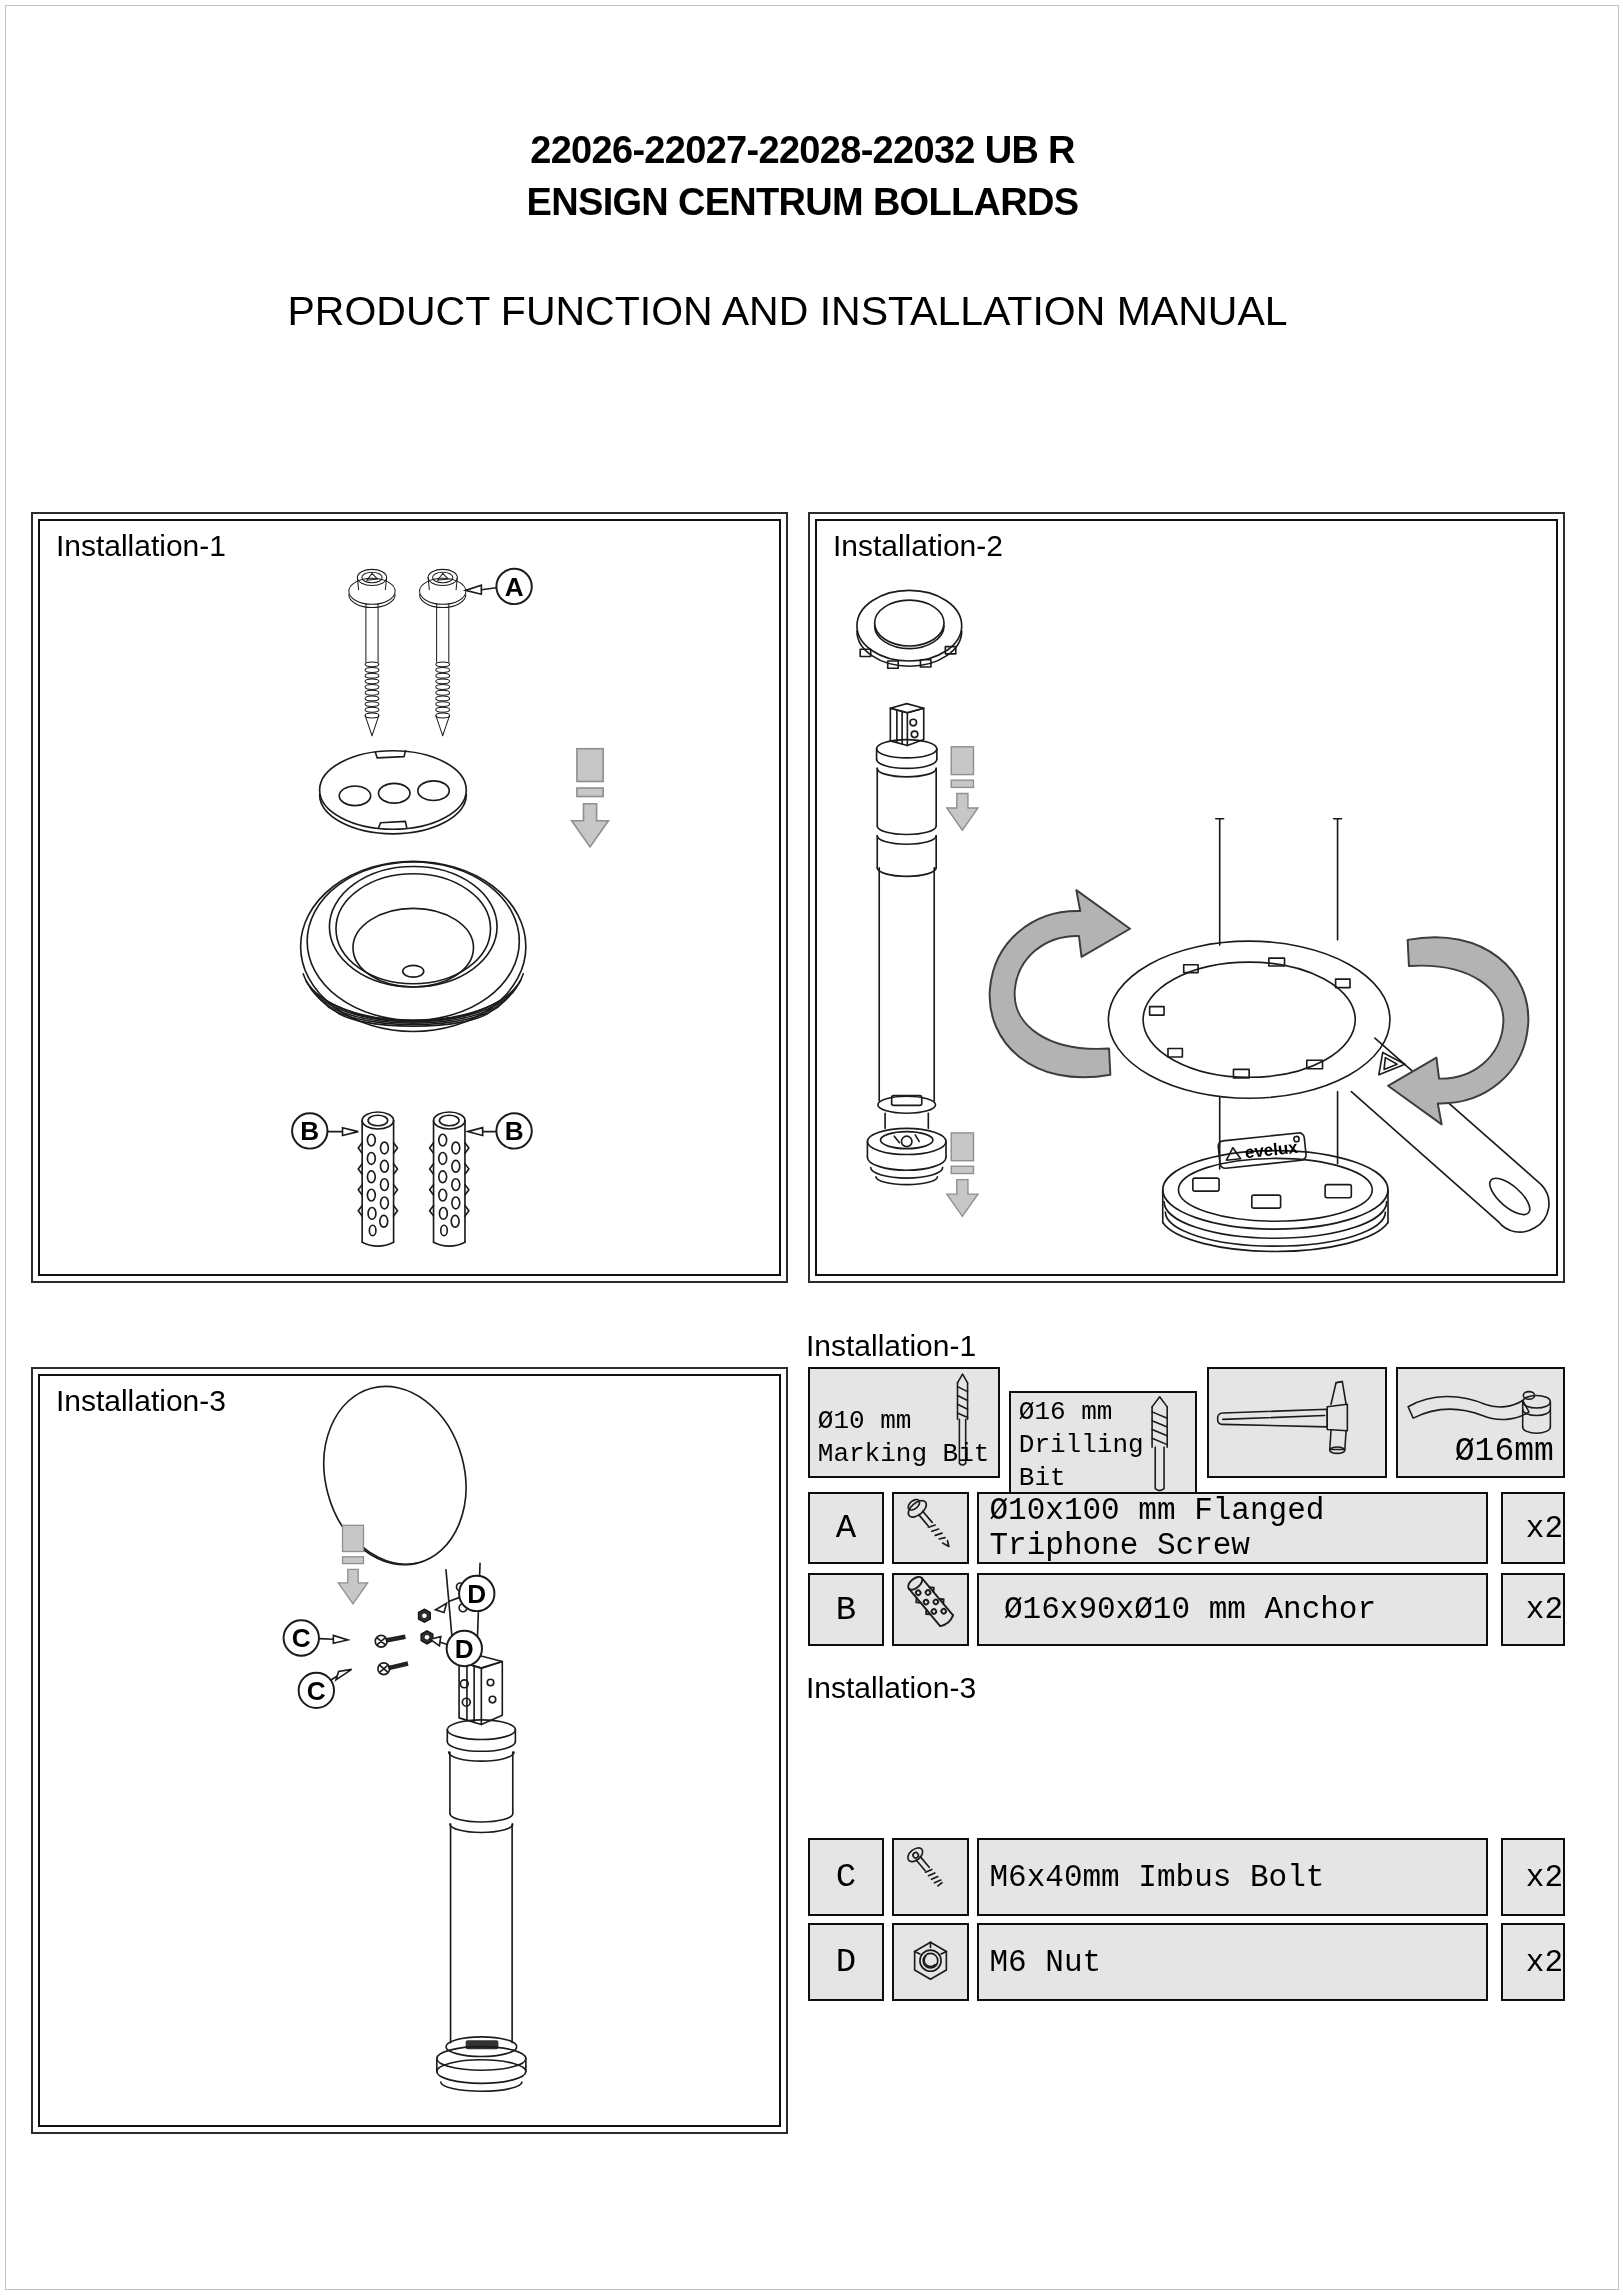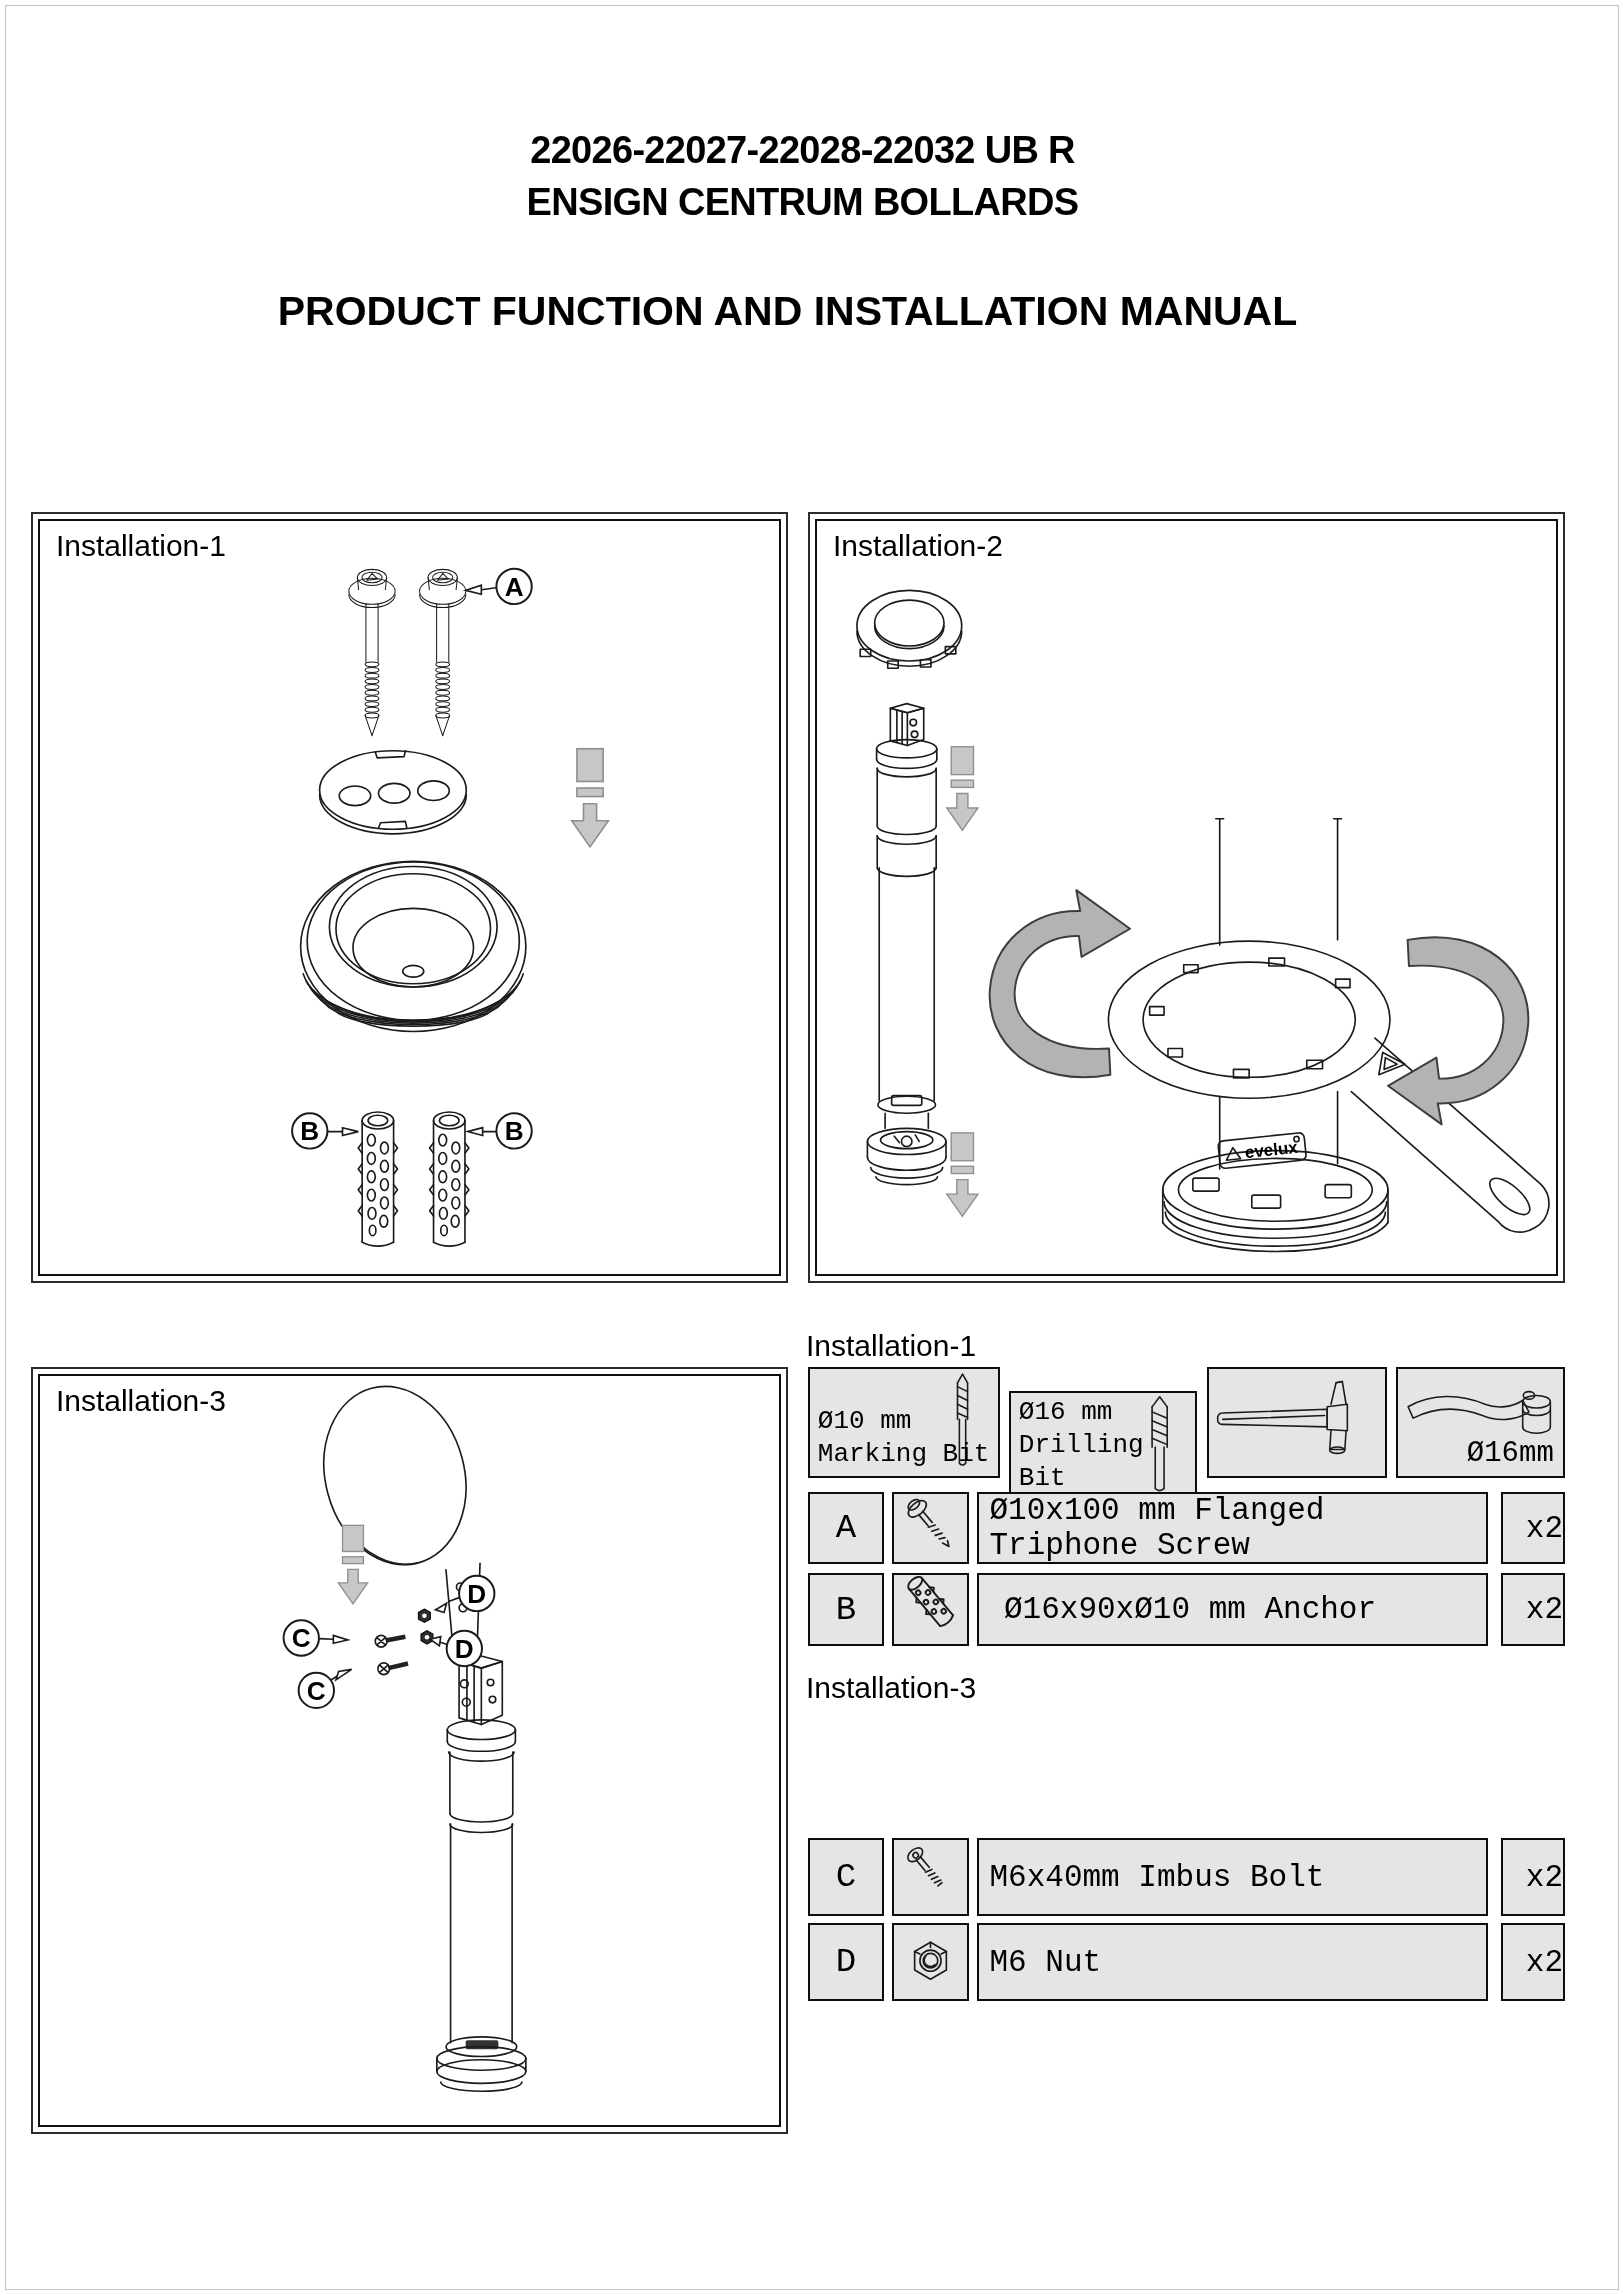--- a/index.html
+++ b/index.html
@@ -12,34 +12,34 @@
     color: #000;
     overflow: hidden;
   }
   .page-frame {
     position:absolute; inset:4.6px;
     border:1.3px solid #c3c3c3;
     pointer-events:none;
   }
   .title-1 { position:absolute; top:129px; left:0; width:1605px; text-align:center; font-size:38px; font-weight:bold; letter-spacing:-0.7px; }
   .title-2 { position:absolute; top:181px; left:0; width:1605px; text-align:center; font-size:38px; font-weight:bold; letter-spacing:-0.7px; }
-  .subtitle { position:absolute; top:288px; left:0; width:1575px; text-align:center; font-size:41px; font-weight:bold; }
+  .subtitle { position:absolute; top:288px; left:0; width:1575px; text-align:center; font-size:41px; font-weight:normal; }
 
   .panel { position:absolute; border:2px solid #2b2b2b; background:#fff; }
   .panel-inner { position:absolute; inset:5.2px; border:2.6px solid #101010; }
   .panel-title { position:absolute; top:7.8px; left:15.7px; font-size:30px; }
   .draw { position:absolute; inset:0; width:100%; height:100%; }
 
   .rc-header { position:absolute; font-size:30px; }
   .cell { position:absolute; border:2.6px solid #0d0d0d; background:#e5e5e5;font-family:Liberation Mono, monospace; }
   .keycell { display:flex; align-items:center; justify-content:center; font-size:34px; }
   .desccell { display:flex; align-items:center; font-size:31px; padding-left:10.5px; }
   .qtycell { display:flex; align-items:center; justify-content:flex-end; font-size:31px; }
   .tool-lines { position:absolute; left:7.8px; bottom:5.2px; font-size:26px; line-height:33px; }
-  .size-label { position:absolute; right:9.2px; bottom:6.5px; font-size:29px; }
+  .size-label { position:absolute; right:9.2px; bottom:6.5px; font-size:33px; }
   .fivemm { position:absolute; left:0; right:0; bottom:3.9px; text-align:center; font-size:30px; }
   .iconsvg { position:absolute; inset:0; width:100%; height:100%; }
 
   svg { display:block; }
   .ln { fill:none; stroke:#1b1b1b; stroke-width:2.5; stroke-linecap:round; stroke-linejoin:round; }
   .callout-circle { fill:#fff; stroke:#1b1b1b; stroke-width:3; }
   .callout-text { font-size:40px; font-weight:bold; fill:#000; text-anchor:middle; font-family:"Liberation Sans",sans-serif; }
   .openhead { fill:#fff; stroke:#1b1b1b; stroke-width:2.5; }
 </style>
 </head>

